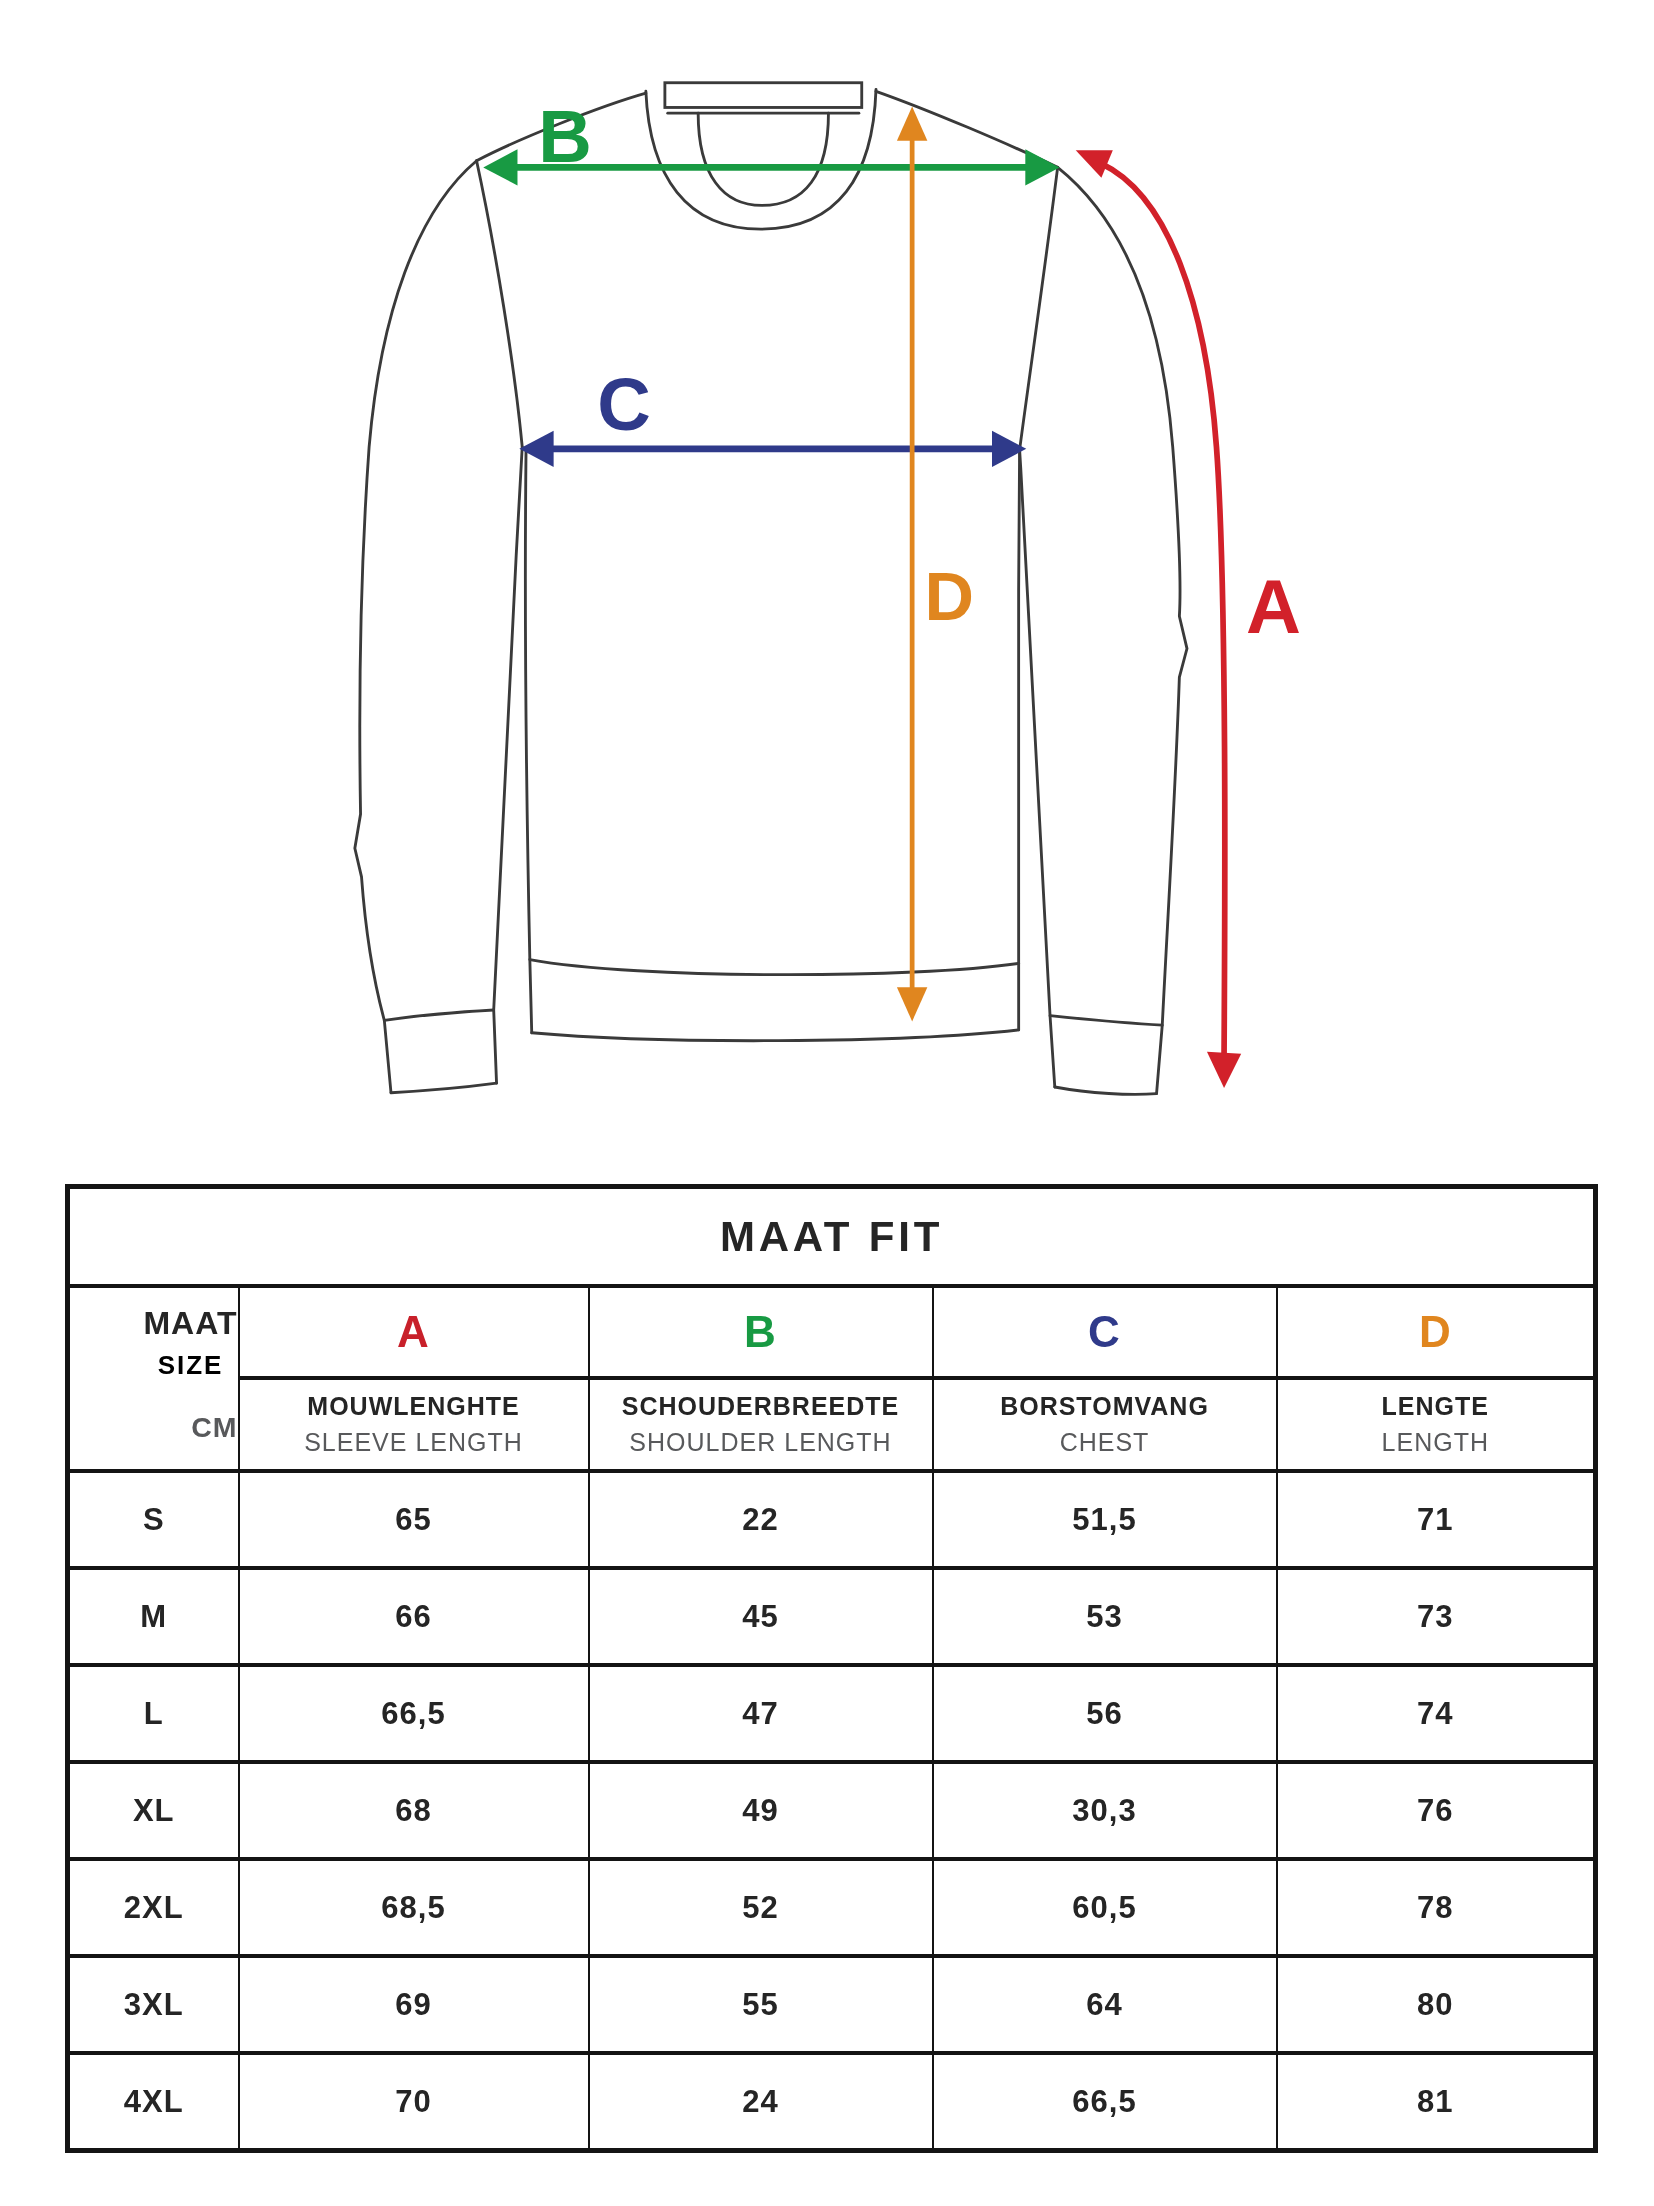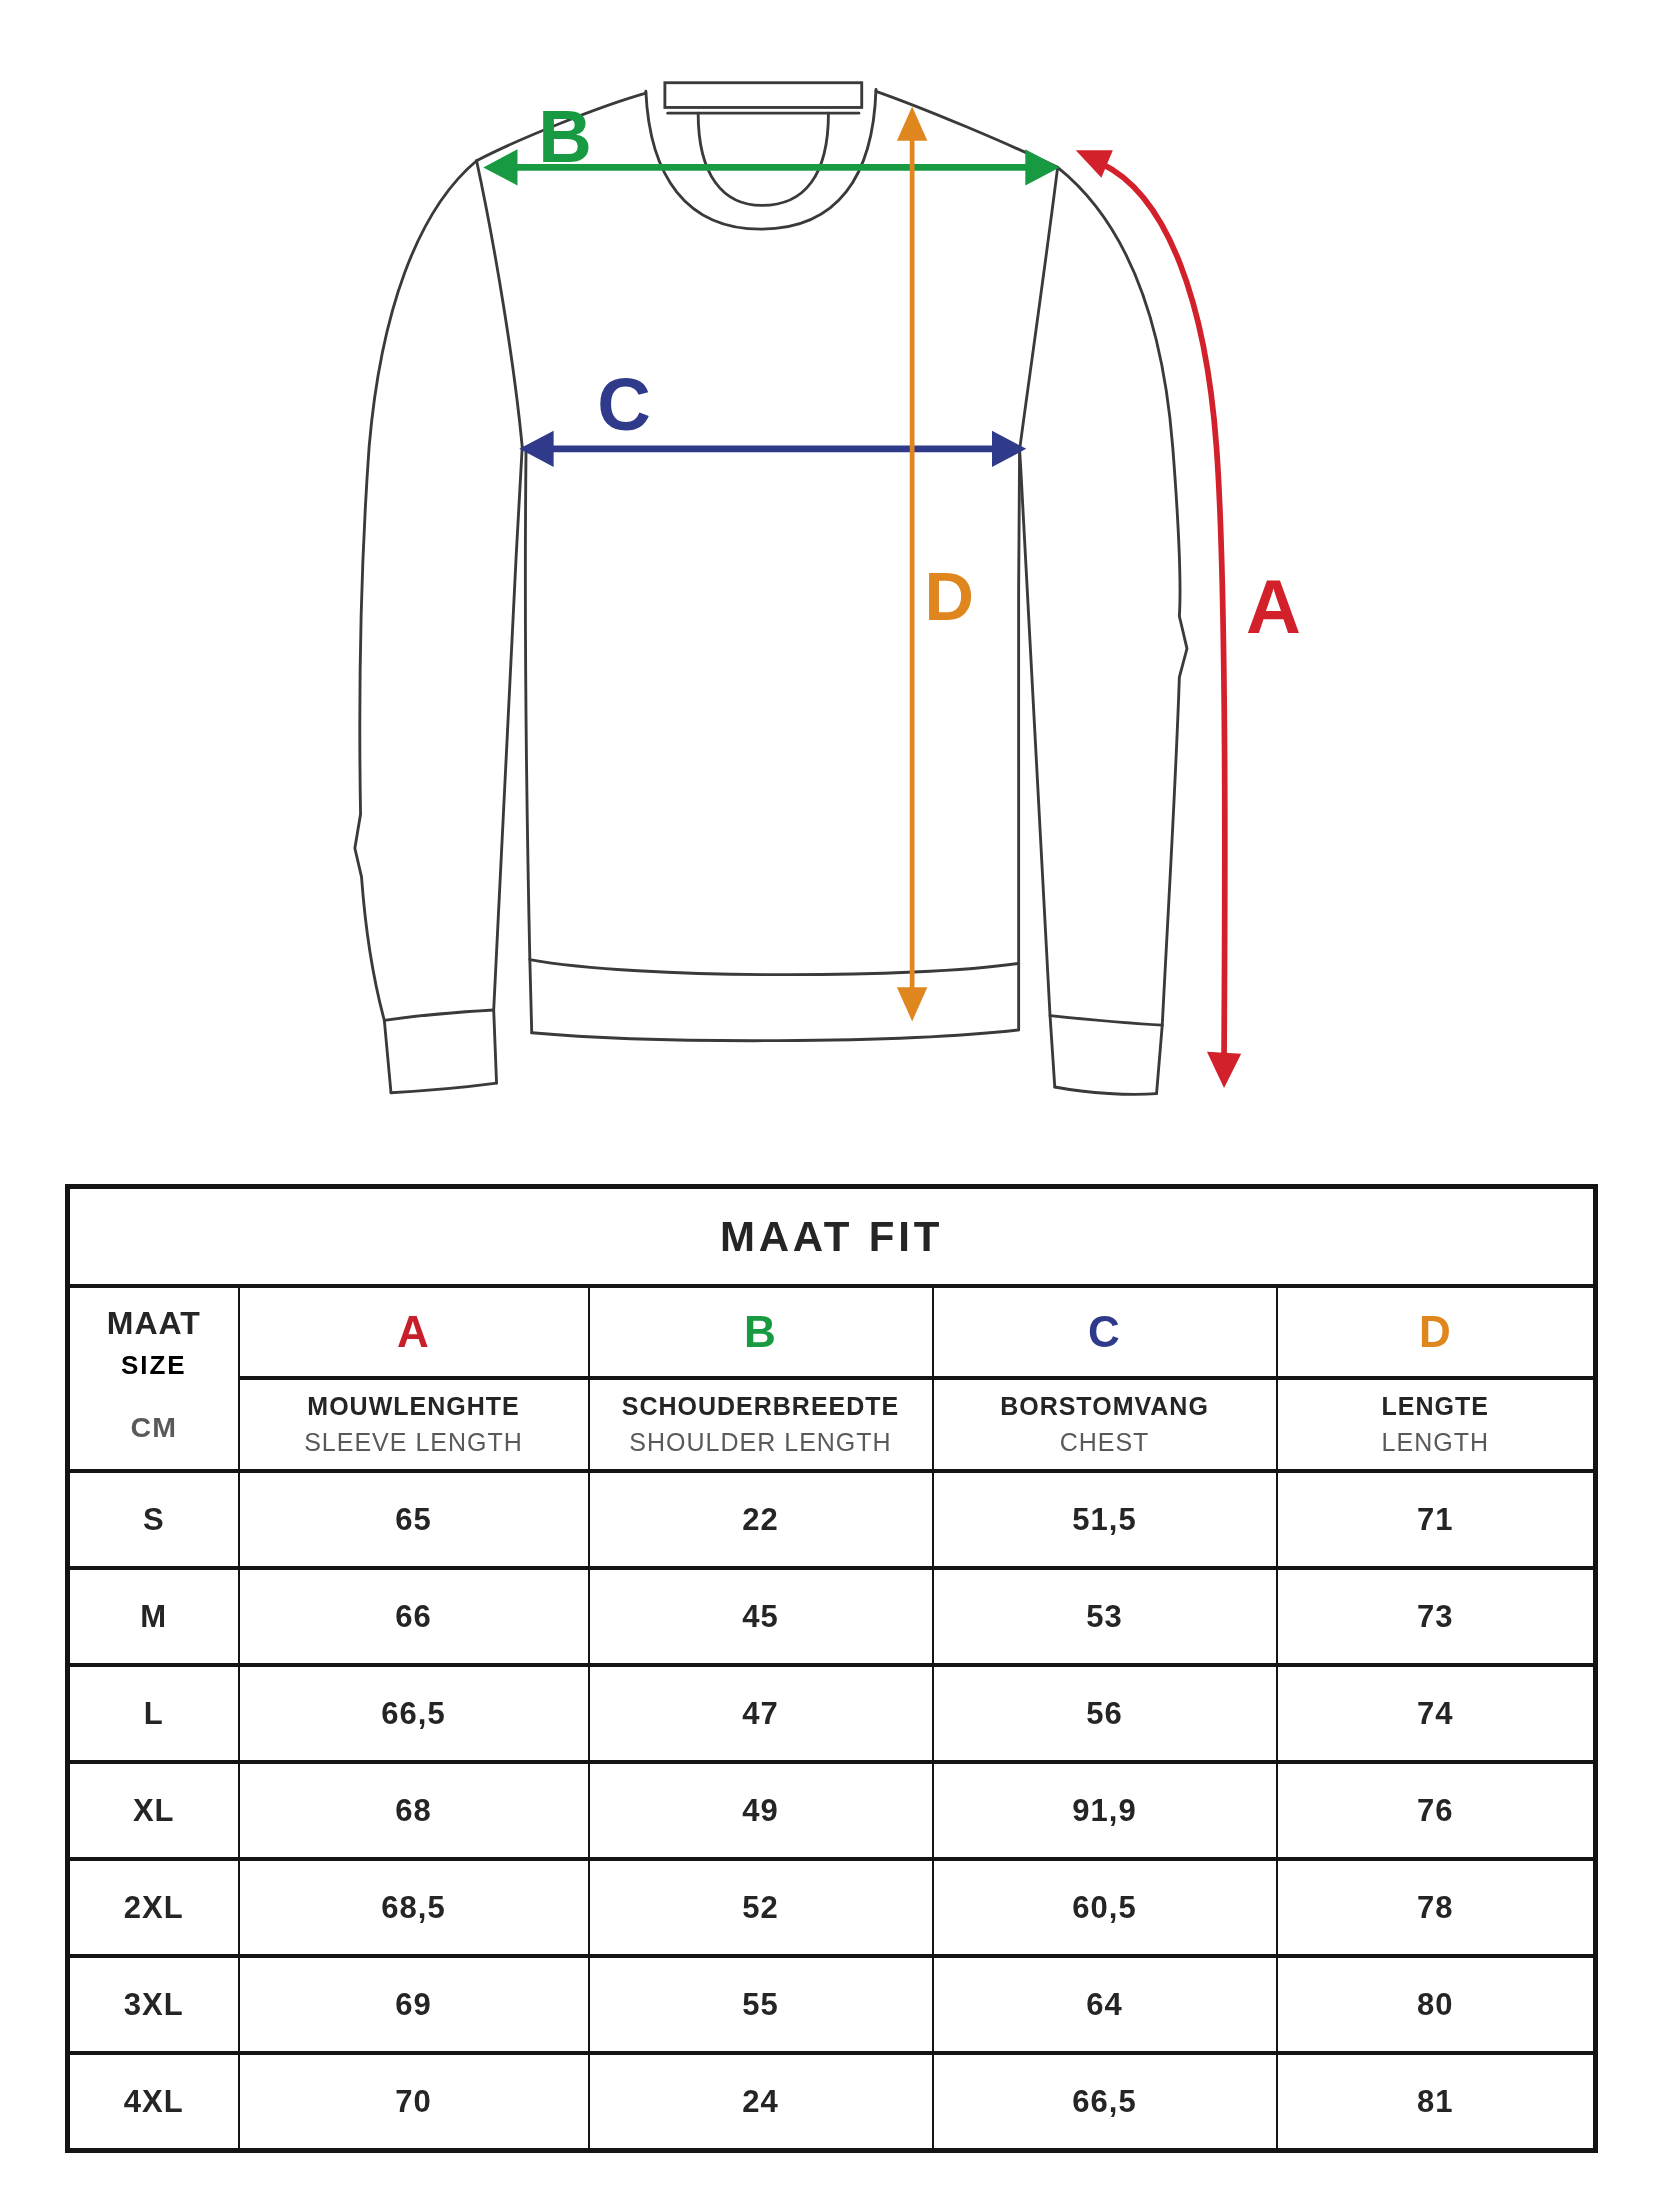--- a/index.html
+++ b/index.html
@@ -27,21 +27,21 @@
   }
   .title-row td { height:95px; font-size:42px; font-weight:700; letter-spacing:3.8px; color:#252525; }
   .letter-row td.letter { height:88px; font-size:44px; font-weight:700; letter-spacing:1px; }
   .name-row td { height:89px; }
   .nl { font-size:25px; font-weight:700; letter-spacing:1px; color:#252525; }
   .en { font-size:25px; font-weight:500; letter-spacing:1px; color:#58595b; margin-top:6.7px; }
   .data-row td { height:93px; font-size:31px; font-weight:600; letter-spacing:1px; color:#252525; }
 
   .size-head-box {
     height:177px; display:flex; flex-direction:column;
-    justify-content:space-between; align-items:center;
+    justify-content:space-between; align-items:flex-end;
     padding:15px 0 23px 0; box-sizing:border-box;
   }
   .maat { font-size:32px; font-weight:700; letter-spacing:1px; color:#252525; }
   .size-sub { font-size:26px; font-weight:600; letter-spacing:1.9px; color:#000000; margin-top:8px; }
   .cm { font-size:28.5px; font-weight:600; letter-spacing:1px; color:#58595b; }
 </style>
 </head>
 <body>
 
 <div class="page">
@@ -173,21 +173,21 @@
         <td>L</td>
         <td>66,5</td>
         <td>47</td>
         <td>56</td>
         <td>74</td>
       </tr>
       <tr class="data-row">
         <td>XL</td>
         <td>68</td>
         <td>49</td>
-        <td>91,9</td>
+        <td>30,3</td>
         <td>76</td>
       </tr>
       <tr class="data-row">
         <td>2XL</td>
         <td>68,5</td>
         <td>52</td>
         <td>60,5</td>
         <td>78</td>
       </tr>
       <tr class="data-row">

